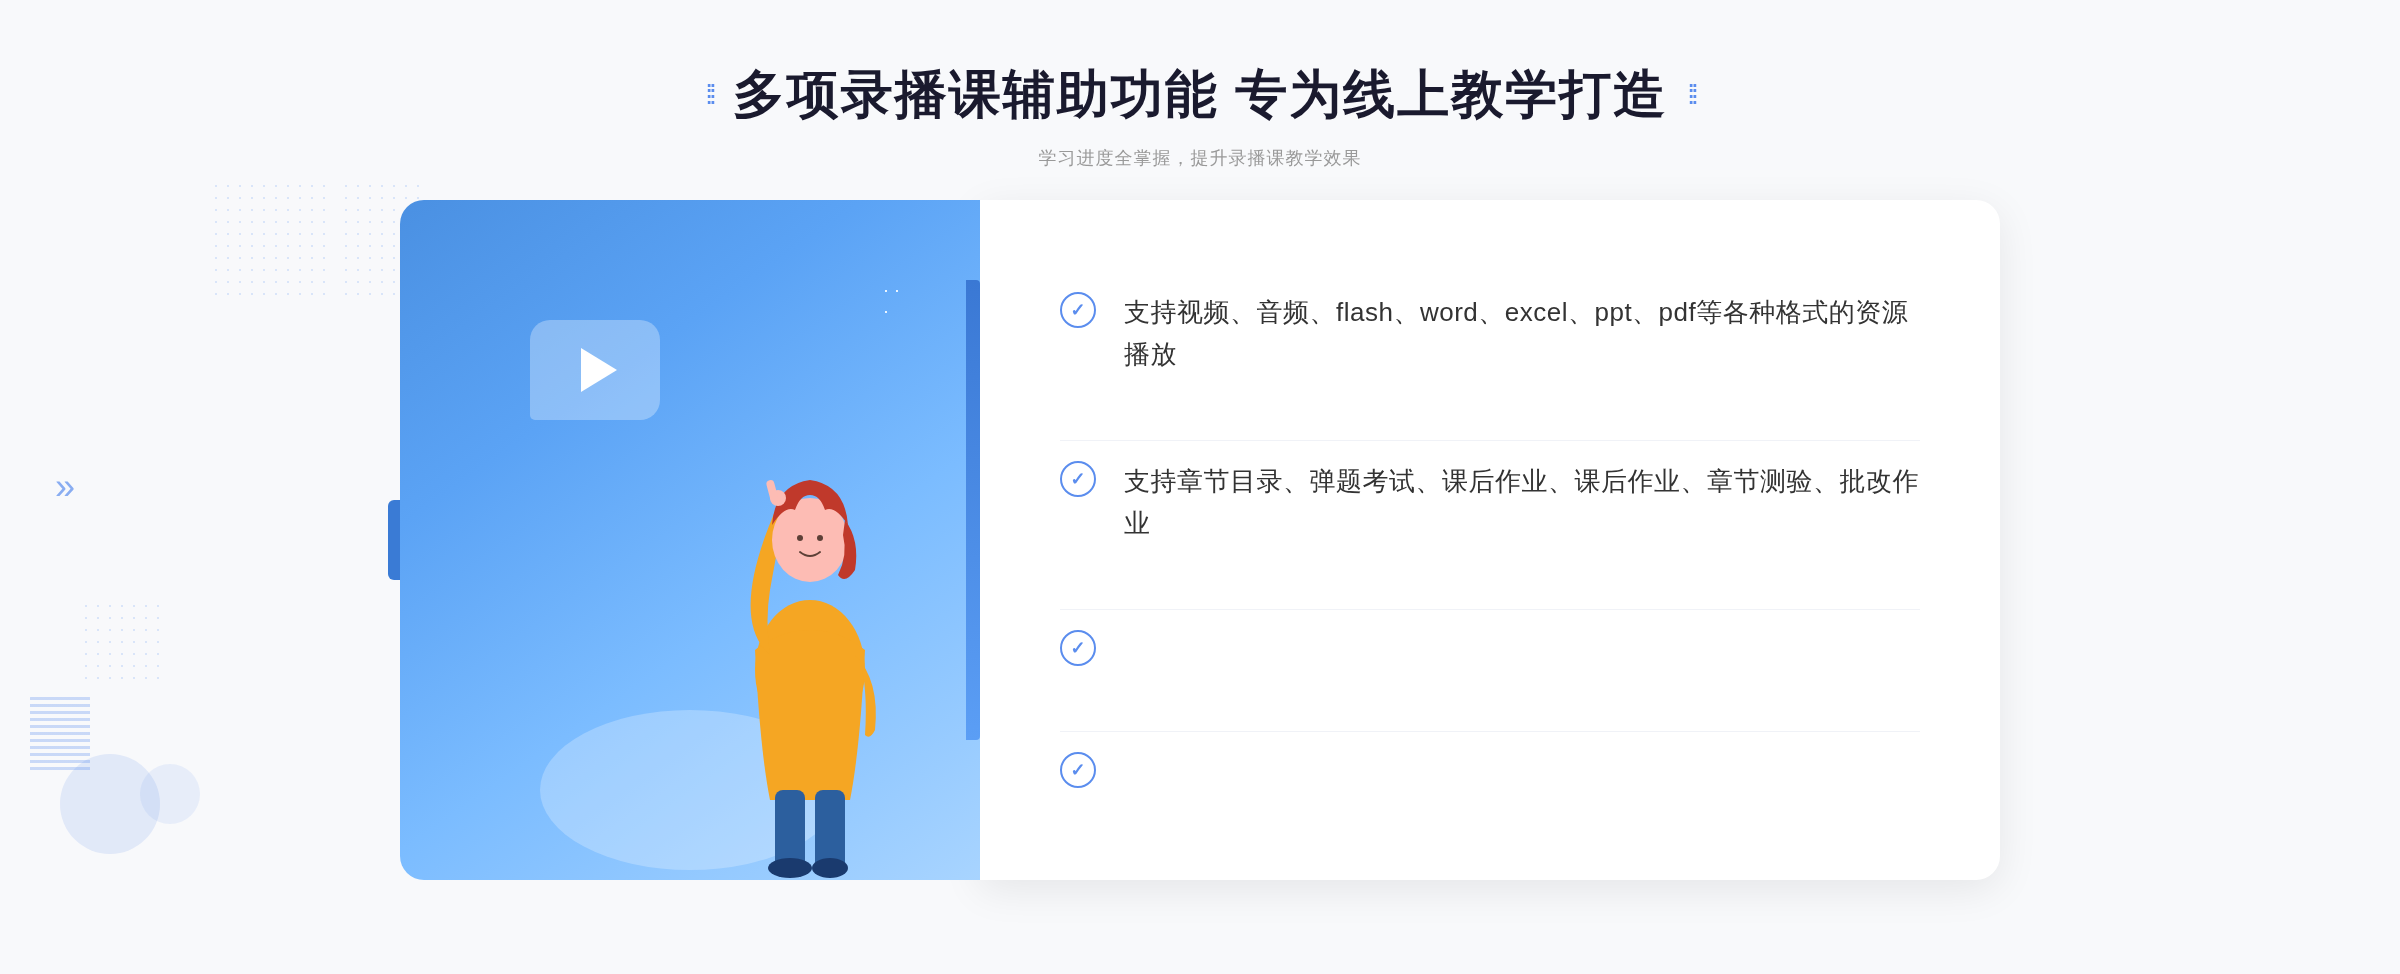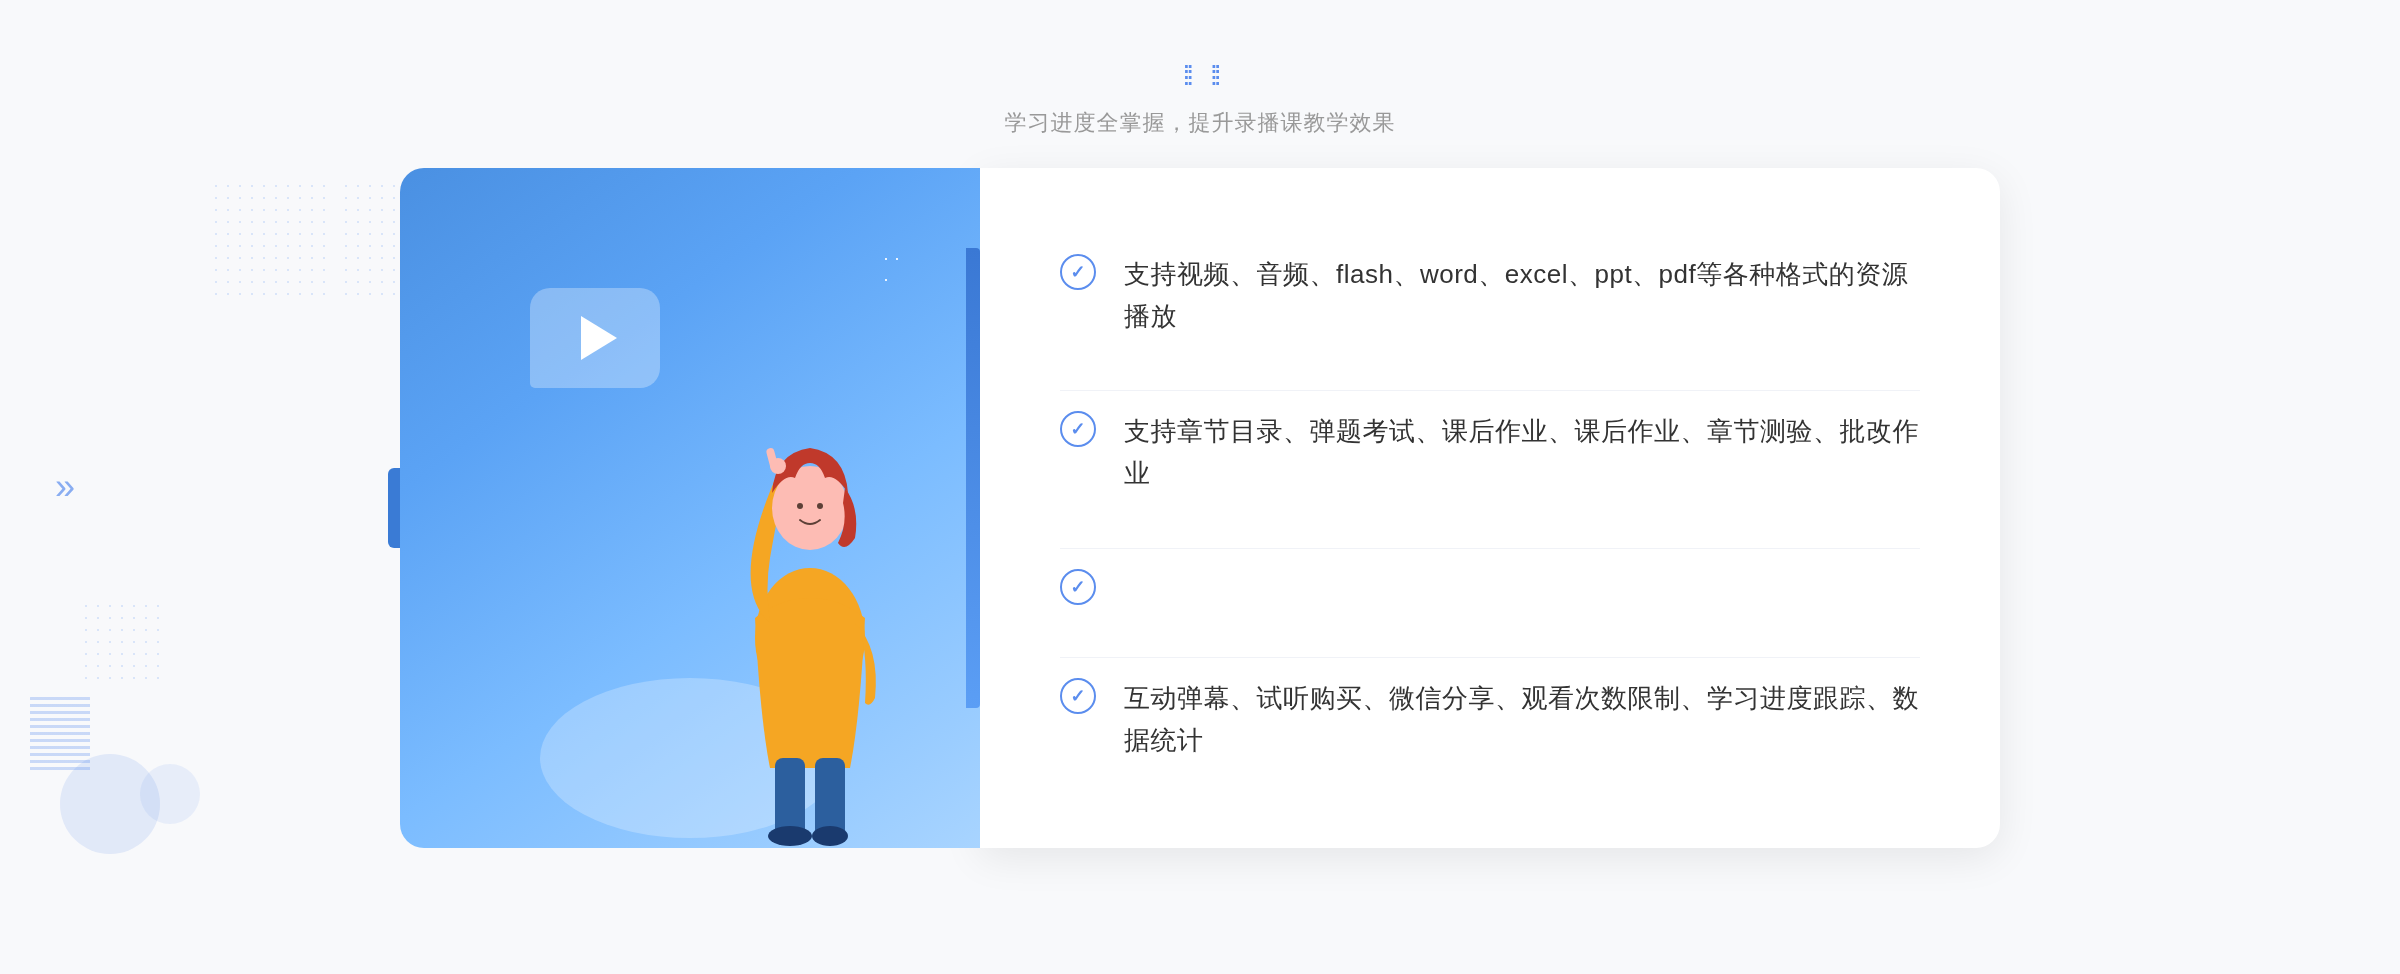--- a/index.html
+++ b/index.html
@@ -71,21 +71,21 @@
     }
 
     .header-title {
       font-size: 52px;
       font-weight: 700;
       color: #1a1a2e;
       letter-spacing: 2px;
     }
 
     .header-subtitle {
-      font-size: 22px;
+      font-size: 18px;
       color: #999;
       margin-top: 16px;
       letter-spacing: 1px;
     }
 
     
     .main-content {
       width: 1600px;
       display: flex;
       flex-direction: row;
@@ -302,20 +302,21 @@
     <div class="circle-deco-2"></div>
 
     <div class="stripe-deco">
       <div class="stripe-inner"></div>
     </div>
   </div>
 
   <div class="header-section">
     <div class="header-title-wrapper">
       <span class="title-dots">⁞⁞</span>
+      <h1 class="header-title">多项录播课辅助功能 专为线上教学打造</h1>
       <span class="title-dots">⁞⁞</span>
     </div>
     <p class="header-subtitle">学习进度全掌握，提升录播课教学效果</p>
   </div>
 
   <div class="main-content">
 
     <div class="illustration-card">
       <div class="blue-tab"></div>
 
@@ -381,19 +382,18 @@
       <div class="feature-item">
         <div class="check-circle">
           <span class="check-mark">✓</span>
         </div>
       </div>
 
       <div class="feature-item">
         <div class="check-circle">
           <span class="check-mark">✓</span>
         </div>
-        <p class="feature-text">互动弹幕、试听购买、微信分享、观看次数限制、学习进度跟踪、数据统计</p>
       </div>
 
     </div>
   </div>
 
 </div>
 
 </body></html>

